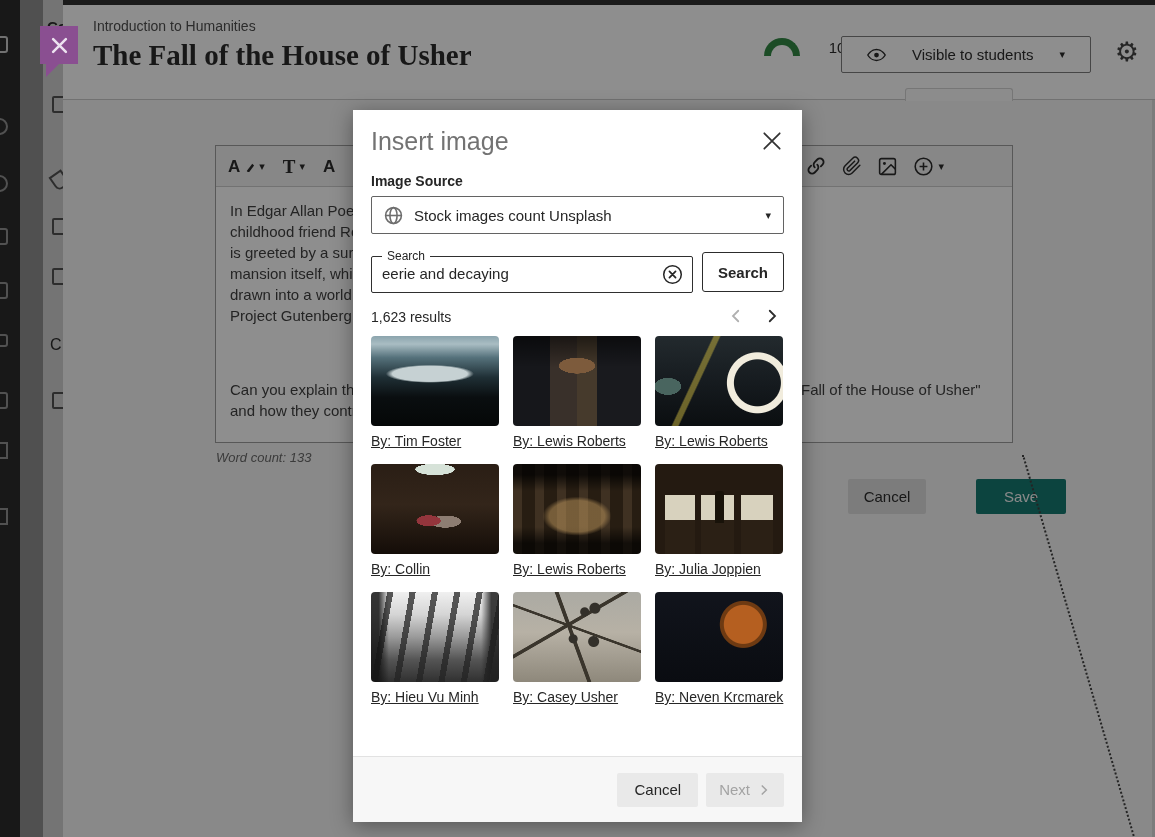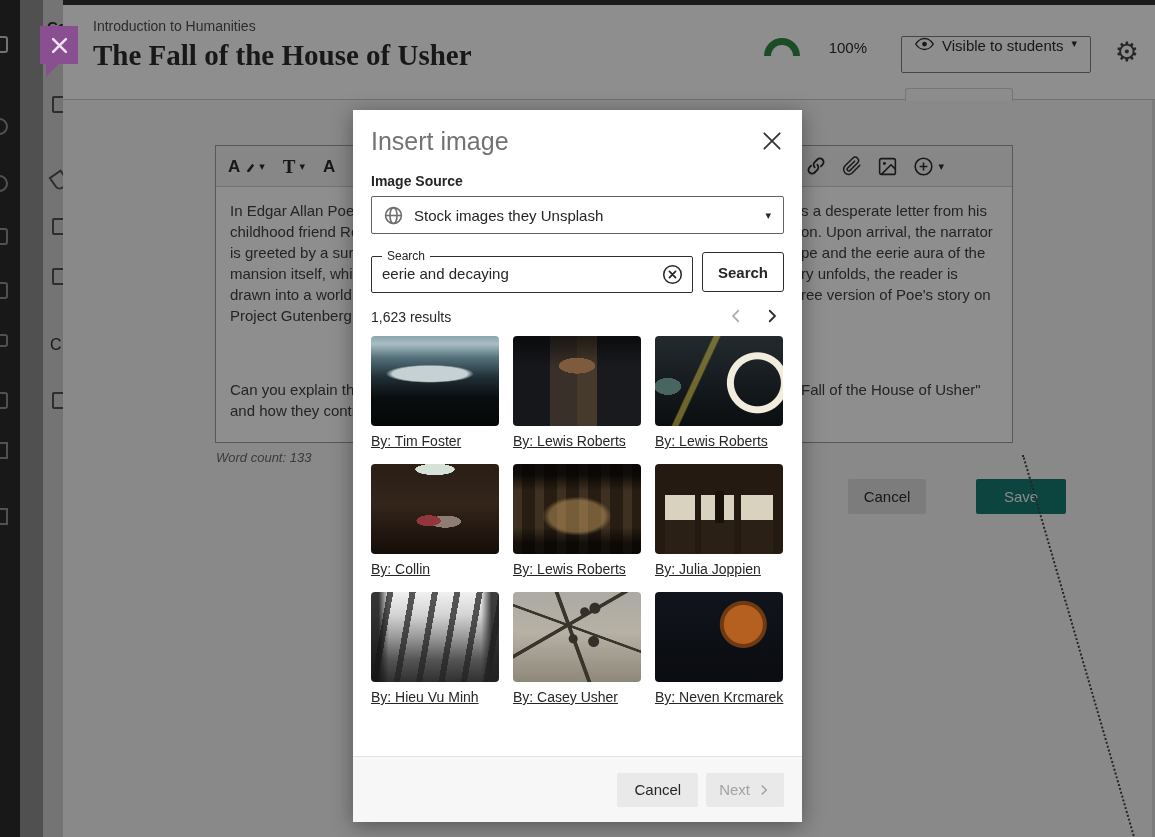--- a/index.html
+++ b/index.html
@@ -17,21 +17,21 @@
 
   
   .page{position:absolute;left:63px;top:5px;width:1092px;height:832px;background:#f6f6f6;z-index:2}
   .pg-scroll{position:absolute;right:0;top:0;width:3px;height:100%;background:#dedede}
   .hdr{position:absolute;left:0;top:0;right:0;height:95px;background:#ffffff;border-bottom:1px solid #c9c9c9}
   .crumb{position:absolute;left:30px;top:13px;font-size:14px;color:#4a4a4a}
   .doc-title{position:absolute;left:30px;top:34px;font-family:"Liberation Serif",serif;font-size:29px;color:#262626}
   .progress{position:absolute;top:33px;right:288px;display:flex;align-items:center;gap:29px}
   .arc{width:36px;height:18px;border:7px solid #2e8540;border-bottom:none;border-radius:18px 18px 0 0}
   .prog-txt{font-size:15px;color:#262626}
-  .vis-pill{position:absolute;top:31px;right:64px;height:37px;display:flex;align-items:flex-start;gap:8px;padding:0 13px;border:1px solid #7a7a7a;border-radius:2px;background:#fff;font-size:15px;cursor:pointer}
+  .vis-pill{position:absolute;top:31px;right:64px;height:37px;display:flex;align-items:center;gap:26px;padding:0 25px;border:1px solid #7a7a7a;border-radius:2px;background:#fff;font-size:15px;cursor:pointer}
   .gear{position:absolute;top:31px;right:16px;font-size:27px;color:#3f3f3f;line-height:32px;cursor:pointer}
   .caret{font-size:11px;color:#262626}
   .hdr-docktab{position:absolute;left:842px;top:83px;width:108px;height:13px;background:#fbfbfb;border:1px solid #d2d2d2;border-bottom:none;border-radius:3px 3px 0 0}
 
   
   .editor{position:absolute;left:152px;top:140px;width:798px;height:298px;background:#ffffff;border:1px solid #9c9c9c}
   .toolbar{height:41px;background:#f3f3f3;border-bottom:1px solid #cccccc;display:flex;align-items:center;padding:0 12px}
   .tb-grp{display:flex;align-items:center;gap:4px;margin-right:18px}
   .tb-ic{font-size:17px;font-weight:700;color:#262626;line-height:1}
   .tb-serif{font-family:"Liberation Serif",serif;font-size:19px}
@@ -180,27 +180,20 @@
       </div>
     </div>
     <div class="p-block p-left1">
       <div>In Edgar Allan Poe's</div>
         <div>childhood friend Ro</div>
       <div>is greeted by a surr</div>
         <div>mansion itself, whi</div>
       <div>drawn into a world</div>
         <div>Project Gutenberg</div>
     </div>
-    <div class="p-block p-right1">
-      <div>s a desperate letter from his</div>
-        <div>on. Upon arrival, the narrator</div>
-      <div>pe and the eerie aura of the</div>
-        <div>ry unfolds, the reader is</div>
-      <div>ree version of Poe's story on</div>
-    </div>
     <div class="p-block p-left2">
       <div>Can you explain the</div>
         <div>and how they contr</div>
     </div>
     <div class="p-block p-right2">
       <div>Fall of the House of Usher"</div>
     </div>
   </div>
 
   <div class="wordcount">Word count: 133</div>
@@ -225,21 +218,21 @@
   </button>
   <div class="m-body">
     <h2 class="m-title">Insert image</h2>
     <div class="m-label">Image Source</div>
     <div class="m-select">
       <svg width="19" height="19" viewBox="0 0 24 24">
           <circle cx="12" cy="12" r="10" fill="none" stroke="#6e6e6e" stroke-width="2"></circle>
           <ellipse cx="12" cy="12" rx="4.5" ry="10" fill="none" stroke="#6e6e6e" stroke-width="2"></ellipse>
           <path d="M2 12h20" stroke="#6e6e6e" stroke-width="2"></path>
         </svg>
-      <span>Stock images they Unsplash</span>
+      <span>Stock images count Unsplash</span>
       <span class="caret">▾</span>
     </div>
     <div class="srch-row">
       <fieldset class="srch-fs">
         <legend>Search</legend>
         <div class="srch-inner">
           <input class="srch-input" type="text" value="eerie and decaying" style="">
           <button class="clear-btn">
             <svg width="21" height="21" viewBox="0 0 22 22">
                 <circle cx="11" cy="11" r="9.2" fill="none" stroke="#262626" stroke-width="1.6"></circle>

